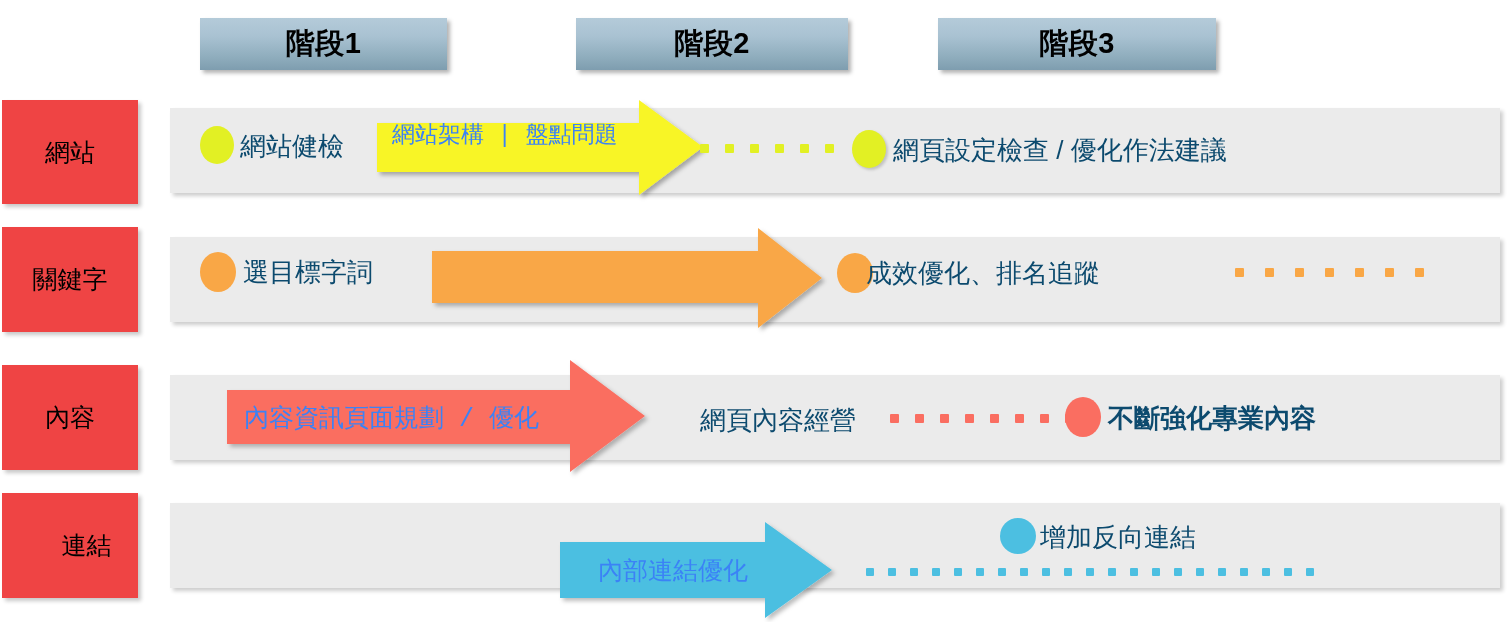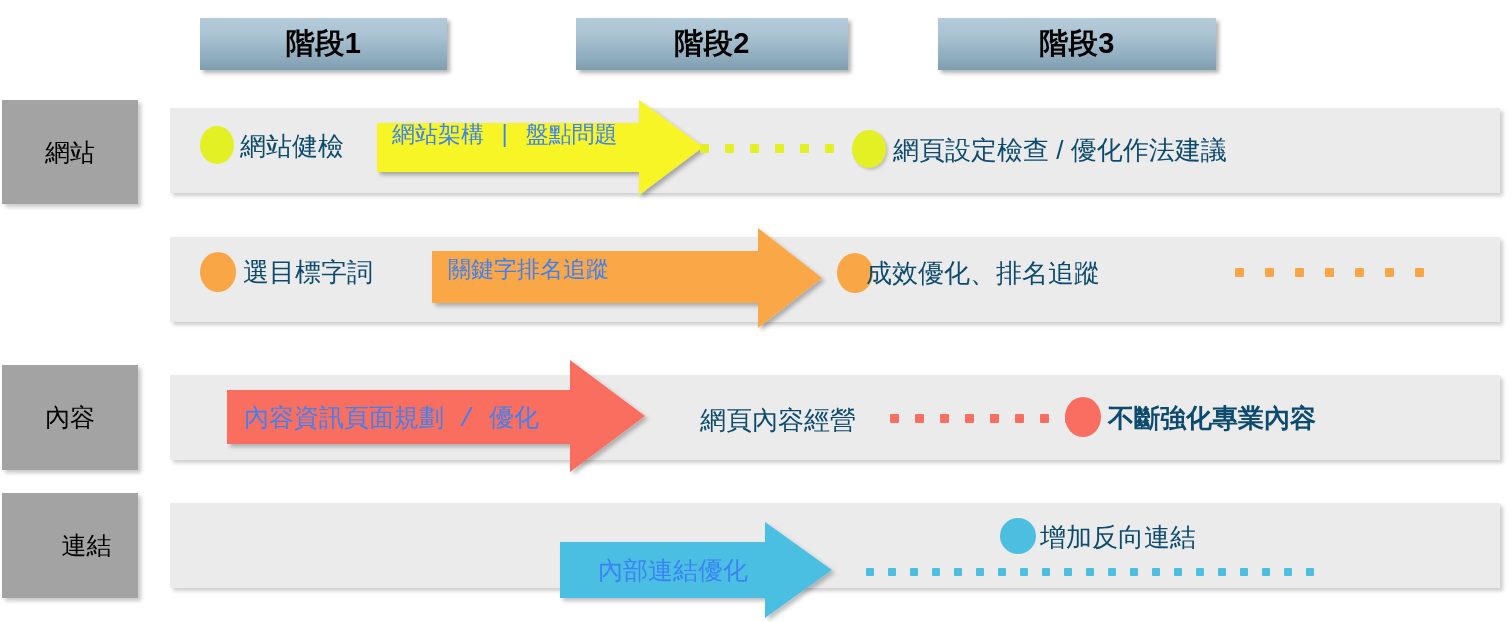--- a/index.html
+++ b/index.html
@@ -26,21 +26,21 @@
     font-size: 29px;
     font-weight: bold;
     letter-spacing: 0.5px;
   }
 
   
   .cat-label {
     position: absolute;
     left: 2px;
     width: 136px;
-    background: #a3a3a3;
+    background: #ef4444;
     box-shadow: 3px 3px 4px rgba(0,0,0,0.22);
     display: flex; align-items: center; justify-content: center;
     font-size: 25px;
     color: #000;
   }
 
   
   .row-bar {
     position: absolute;
     left: 170px;
@@ -100,20 +100,23 @@
   <div class="stage-chip" style="left:576px; top:18px; width:272px;">
     <span>階段2</span>
   </div>
   <div class="stage-chip" style="left:938px; top:18px; width:278px;">
     <span>階段3</span>
   </div>
 
   <div class="cat-label" style="top:100px; height:104px;">
     <span>網站</span>
   </div>
+  <div class="cat-label" style="top:227px; height:105px;">
+    <span>關鍵字</span>
+  </div>
   <div class="cat-label" style="top:365px; height:105px;">
     <span>內容</span>
   </div>
   <div class="cat-label" style="top:493px; height:105px;padding-left:33px;">
     <span>連結</span>
   </div>
 
   <div class="row-bar" style="top:108px; height:85px;"></div>
 
   <div class="dot-circle" style="left:200px; top:126px; width:34px; height:38px; background:#e2f024;"></div>
@@ -147,21 +150,20 @@
   <div class="bar-text lg" style="left:243px; top:255px;">選目標字詞</div>
 
   <svg class="arrow-svg" style="left:432px; top:228px;" width="400" height="100" viewBox="0 0 400 100">
     <defs>
       <filter id="shO" x="-20%" y="-20%" width="160%" height="160%">
         <feDropShadow dx="3" dy="3" stdDeviation="2.2" flood-color="#000" flood-opacity="0.28"></feDropShadow>
       </filter>
     </defs>
     <path d="M0,23 L326,23 L326,0 L390,50 L326,100 L326,75 L0,75 Z" fill="#f9a746" filter="url(#shO)"></path>
   </svg>
-  <div class="arrow-text sm" style="left:448px; top:269px; transform:translateY(-50%);">關鍵字排名追蹤</div>
 
   <div class="dot-circle" style="left:837px; top:253px; width:36px; height:40px; background:#f9a746;"></div>
   <div class="bar-text lg" style="left:866px; top:256px;">成效優化、排名追蹤</div>
 
   <div class="dots" style="left:1235px; top:268px; gap:21px;">
     <i style="width:9px;height:9px;background:#f9a746;"></i>
     <i style="width:9px;height:9px;background:#f9a746;"></i>
     <i style="width:9px;height:9px;background:#f9a746;"></i>
     <i style="width:9px;height:9px;background:#f9a746;"></i>
     <i style="width:9px;height:9px;background:#f9a746;"></i>

